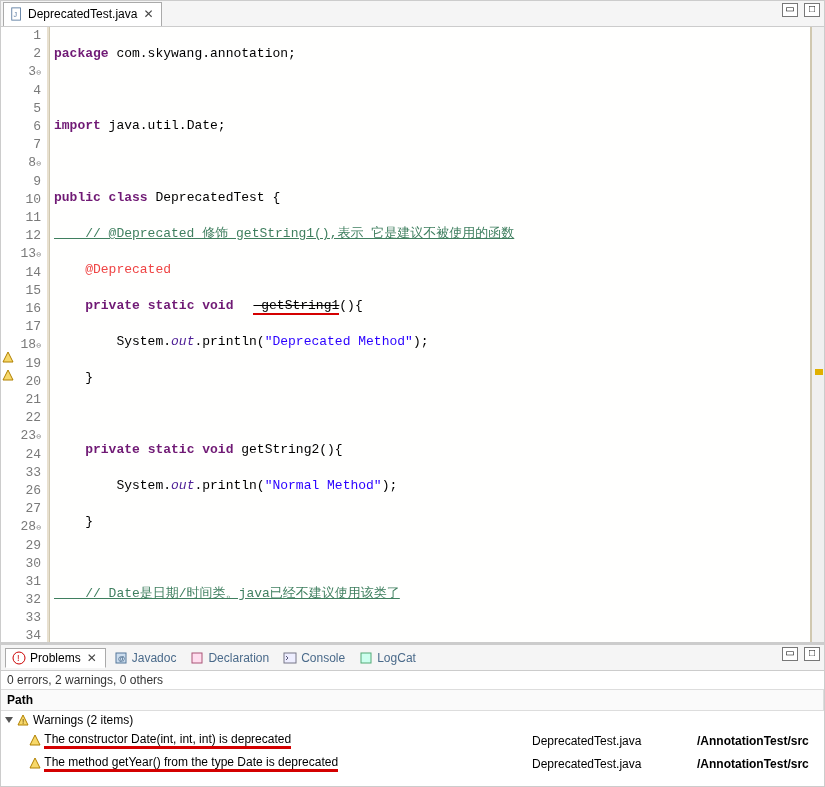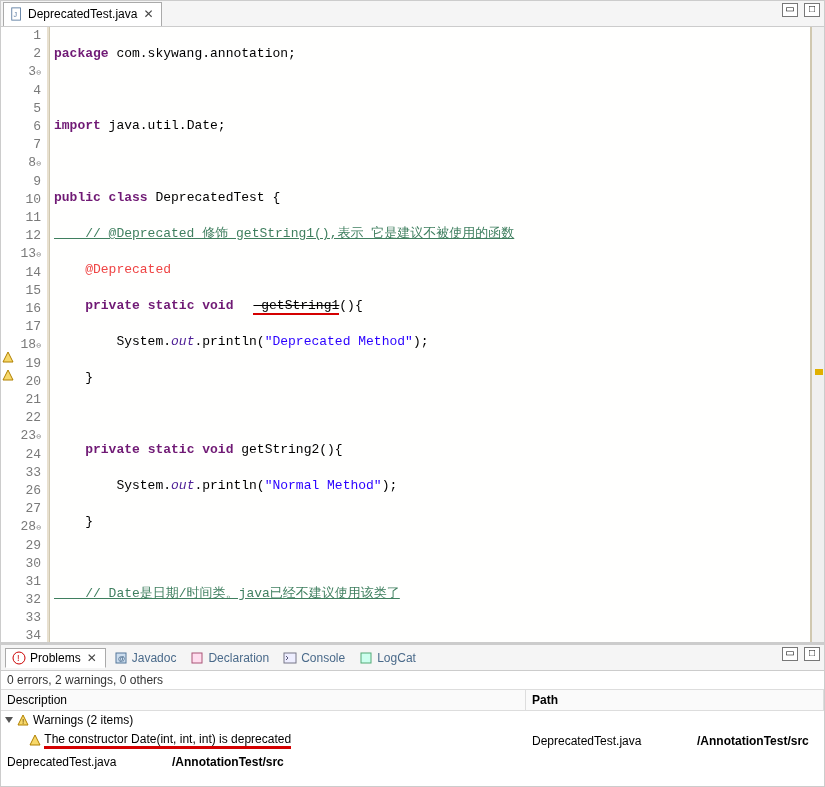--- a/index.html
+++ b/index.html
@@ -191,21 +191,20 @@
       <span>LogCat</span>
     </div>
     <div class="window-controls">
       <div class="win-btn">▭</div>
       <div class="win-btn">□</div>
     </div>
   </div>
   <div class="summary">0 errors, 2 warnings, 0 others</div>
   <div class="prob-table">
     <div class="prob-head">
-      <div class="col-desc">Description</div>
       <div class="col-path">Path</div>
     </div>
     <div class="cat-row">
       <span class="tri"></span>
       <svg class="warn-icon" viewBox="0 0 12 12">
           <polygon points="6,1 11,11 1,11" fill="#f7d86a" stroke="#b08000"></polygon>
           <text x="5" y="10" font-size="8" fill="#604000">!</text>
         </svg>
       <span>Warnings (2 items)</span>
     </div>
@@ -213,17 +212,23 @@
       <div class="col-desc" style="padding-left:28px">
         <svg class="warn-icon" viewBox="0 0 12 12" style="vertical-align:middle">
             <polygon points="6,1 11,11 1,11" fill="#f7d86a" stroke="#b08000"></polygon>
           </svg>
         <span class="redline">The constructor Date(int, int, int) is deprecated</span>
       </div>
       <div class="col-res">DeprecatedTest.java</div>
       <div class="col-path">/AnnotationTest/src</div>
     </div>
     <div class="prob-row">
+      <div class="col-desc" style="padding-left:28px">
+        <svg class="warn-icon" viewBox="0 0 12 12" style="vertical-align:middle">
+            <polygon points="6,1 11,11 1,11" fill="#f7d86a" stroke="#b08000"></polygon>
+          </svg>
+        <span class="redline">The method getYear() from the type Date is deprecated</span>
+      </div>
       <div class="col-res">DeprecatedTest.java</div>
       <div class="col-path">/AnnotationTest/src</div>
     </div>
   </div>
 </div>
 
 </body></html>

